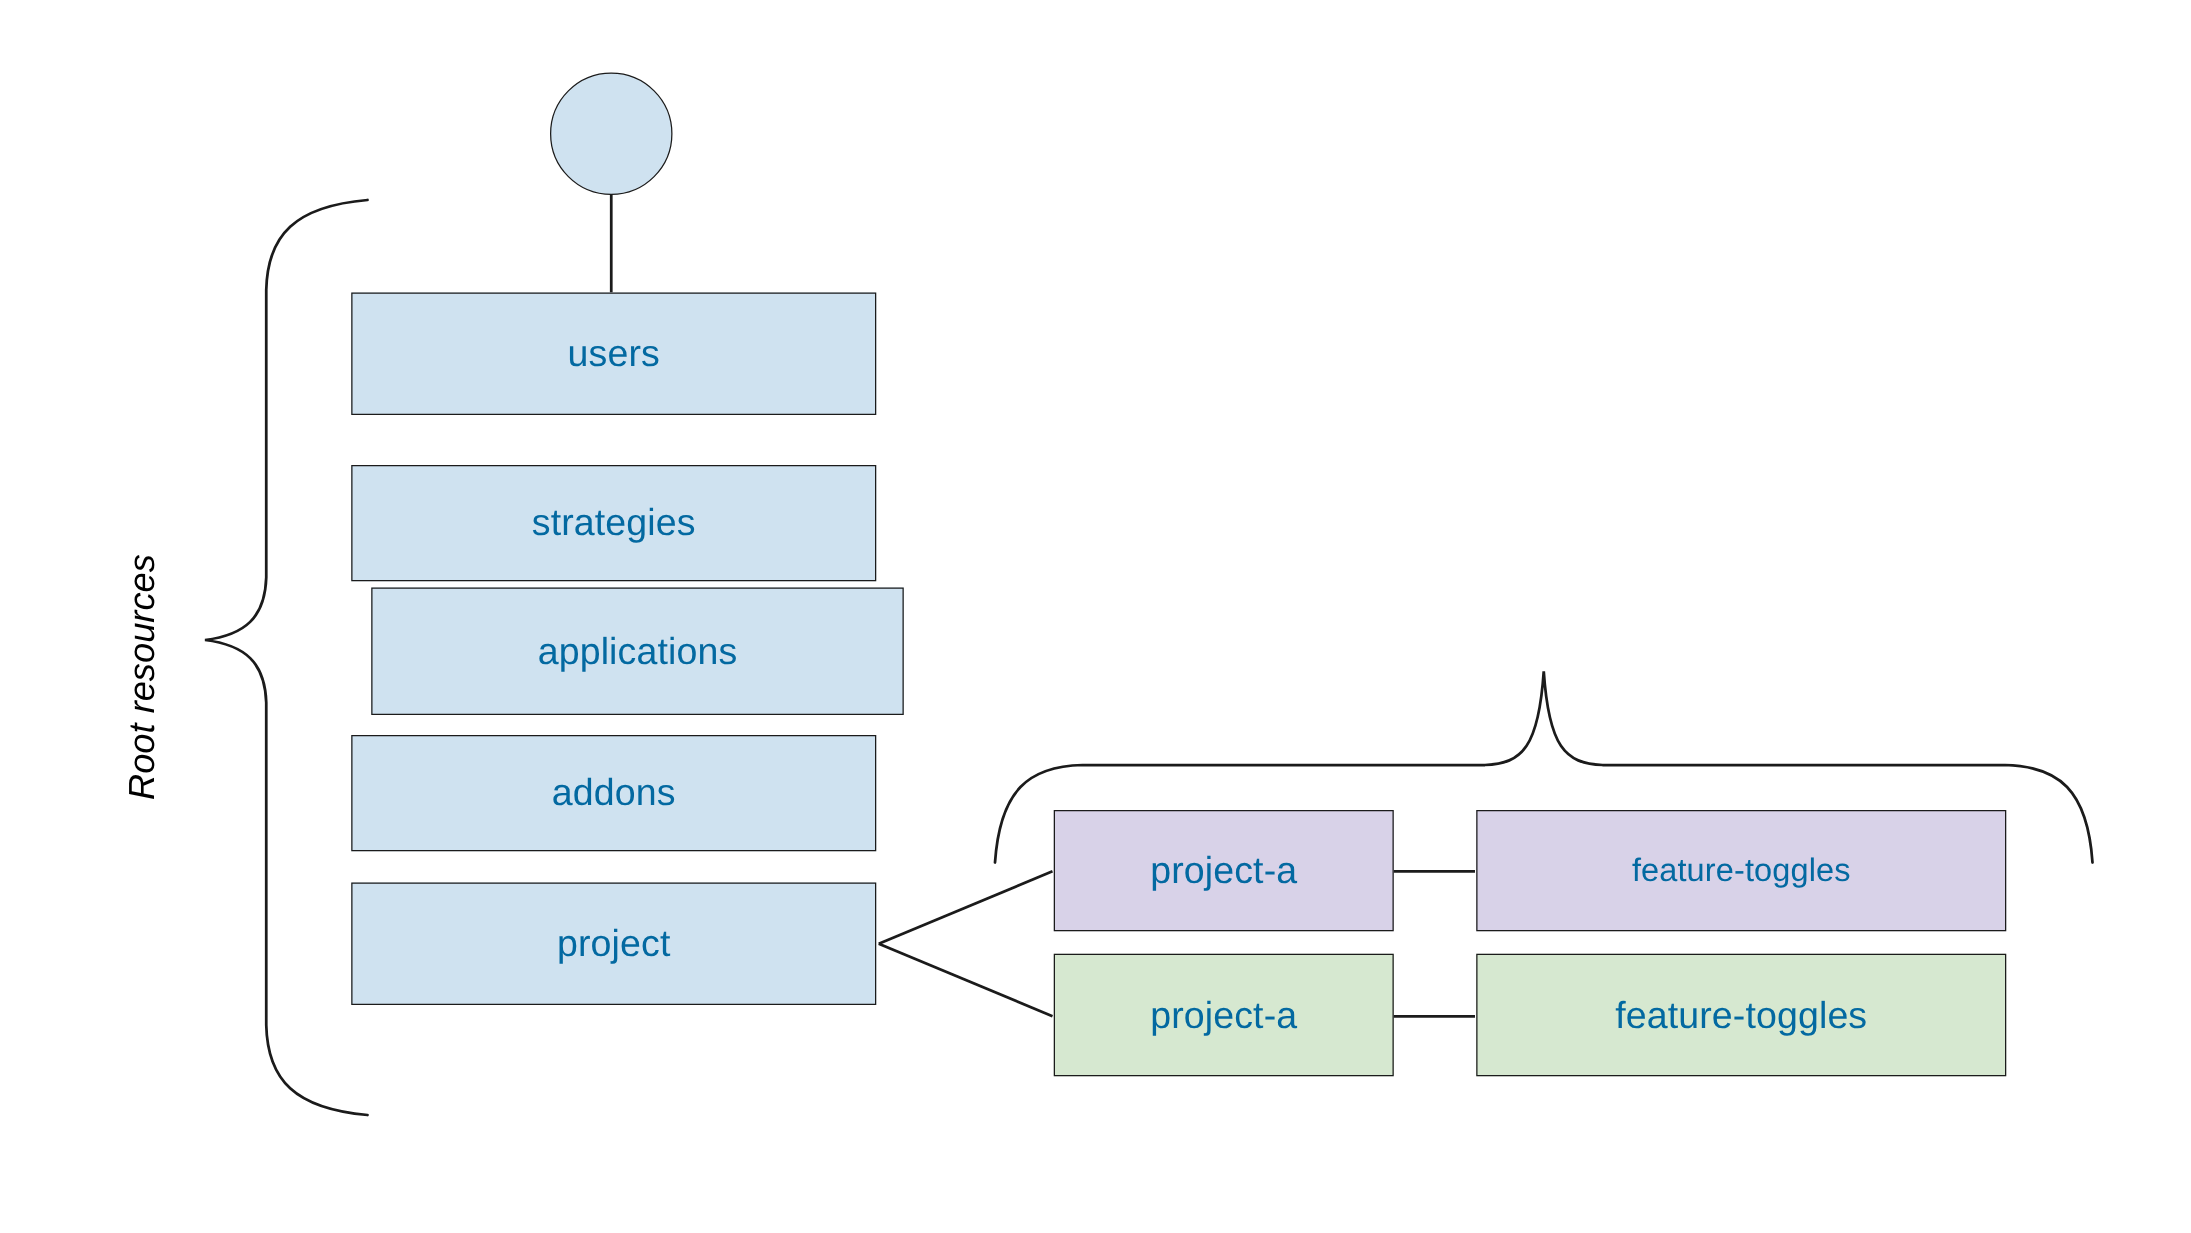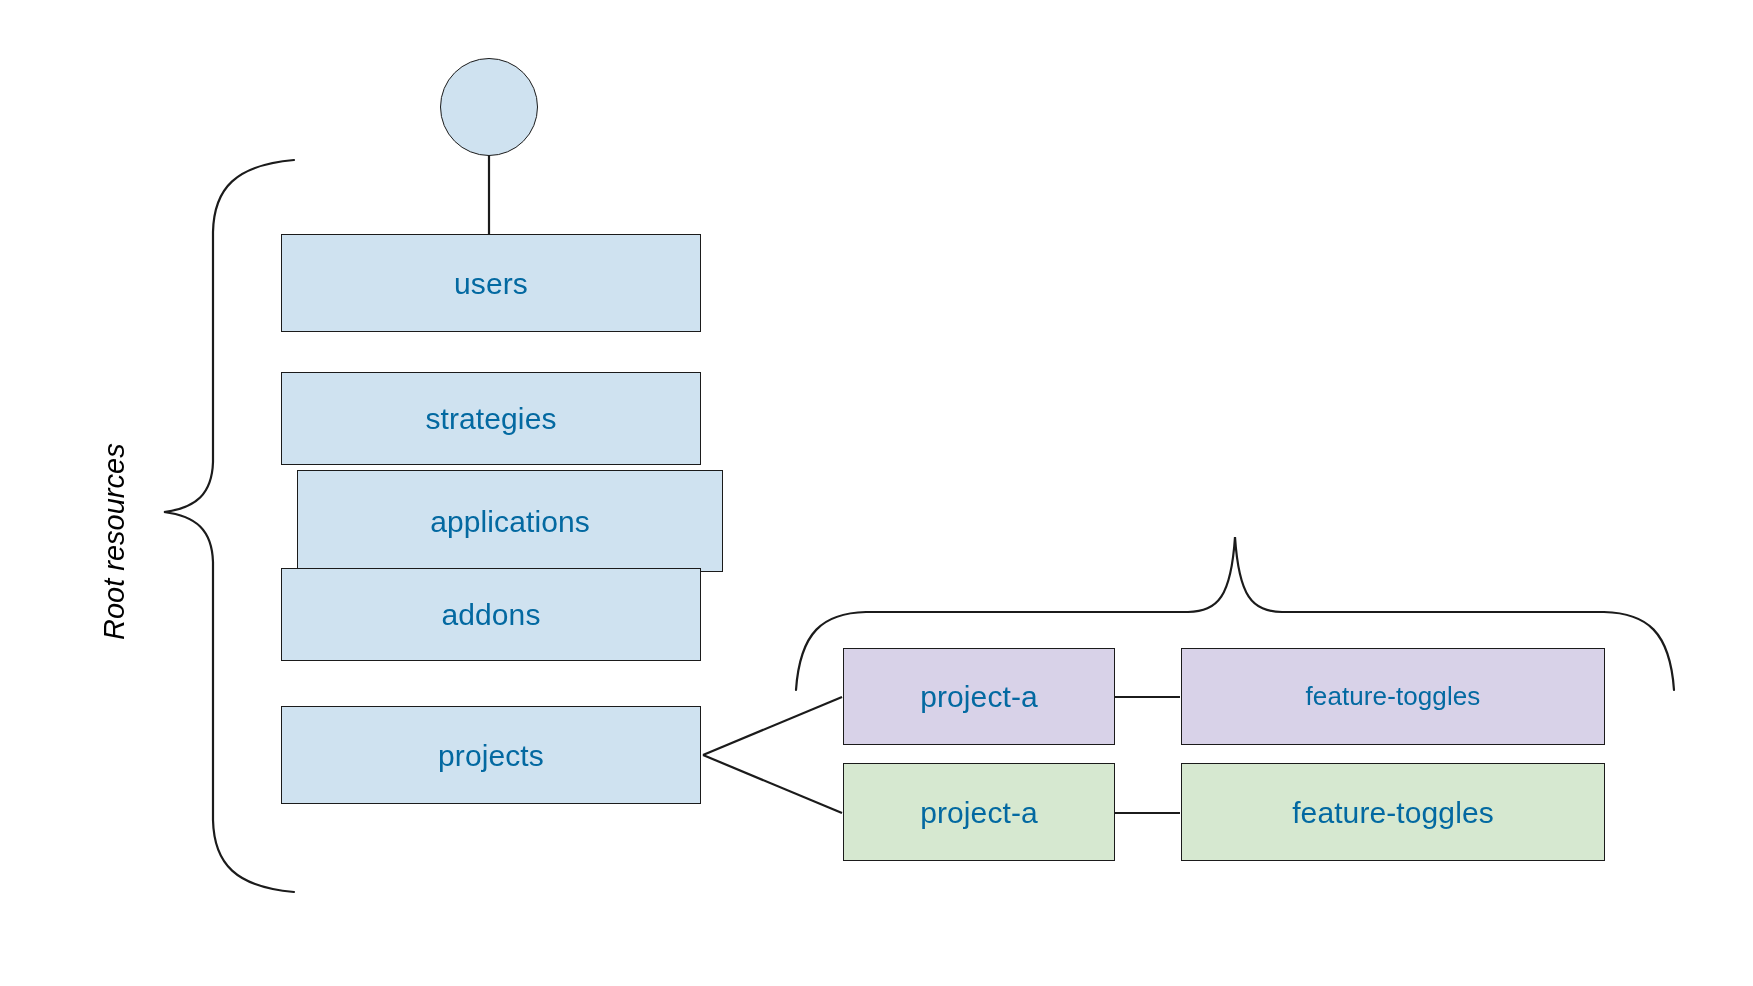--- a/index.html
+++ b/index.html
@@ -115,26 +115,26 @@
   </div>
 
   <div class="node-box blue" style="left:281px; top:372px; width:420px; height:93px;">
     <span>strategies</span>
   </div>
 
   <div class="node-box blue" style="left:281px; top:470px; width:426px; height:102px;margin-left:16px;">
     <span>applications</span>
   </div>
 
-  <div class="node-box blue" style="left:281px; top:568px; width:420px; height:93px;">
+  <div class="node-box blue" style="left:281px; top:588px; width:420px; height:93px;">
     <span>addons</span>
   </div>
 
   <div class="node-box blue" style="left:281px; top:706px; width:420px; height:98px;">
-    <span>projects</span>
+    <span>project</span>
   </div>
 
   <div class="node-box purple" style="left:843px; top:648px; width:272px; height:97px;">
     <span>project-a</span>
   </div>
 
   <div class="node-box purple fs-small" style="left:1181px; top:648px; width:424px; height:97px;">
     <span>feature-toggles</span>
   </div>
 

